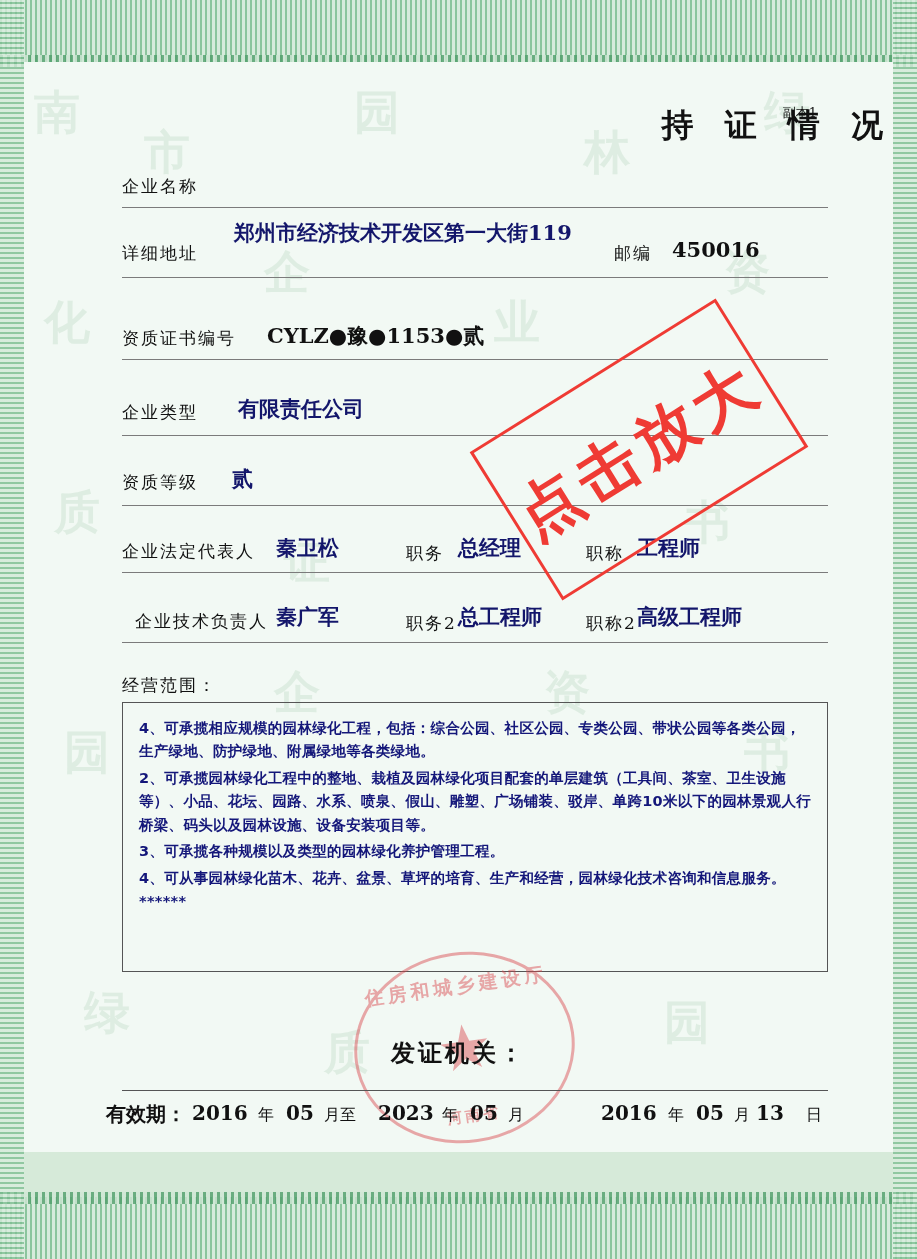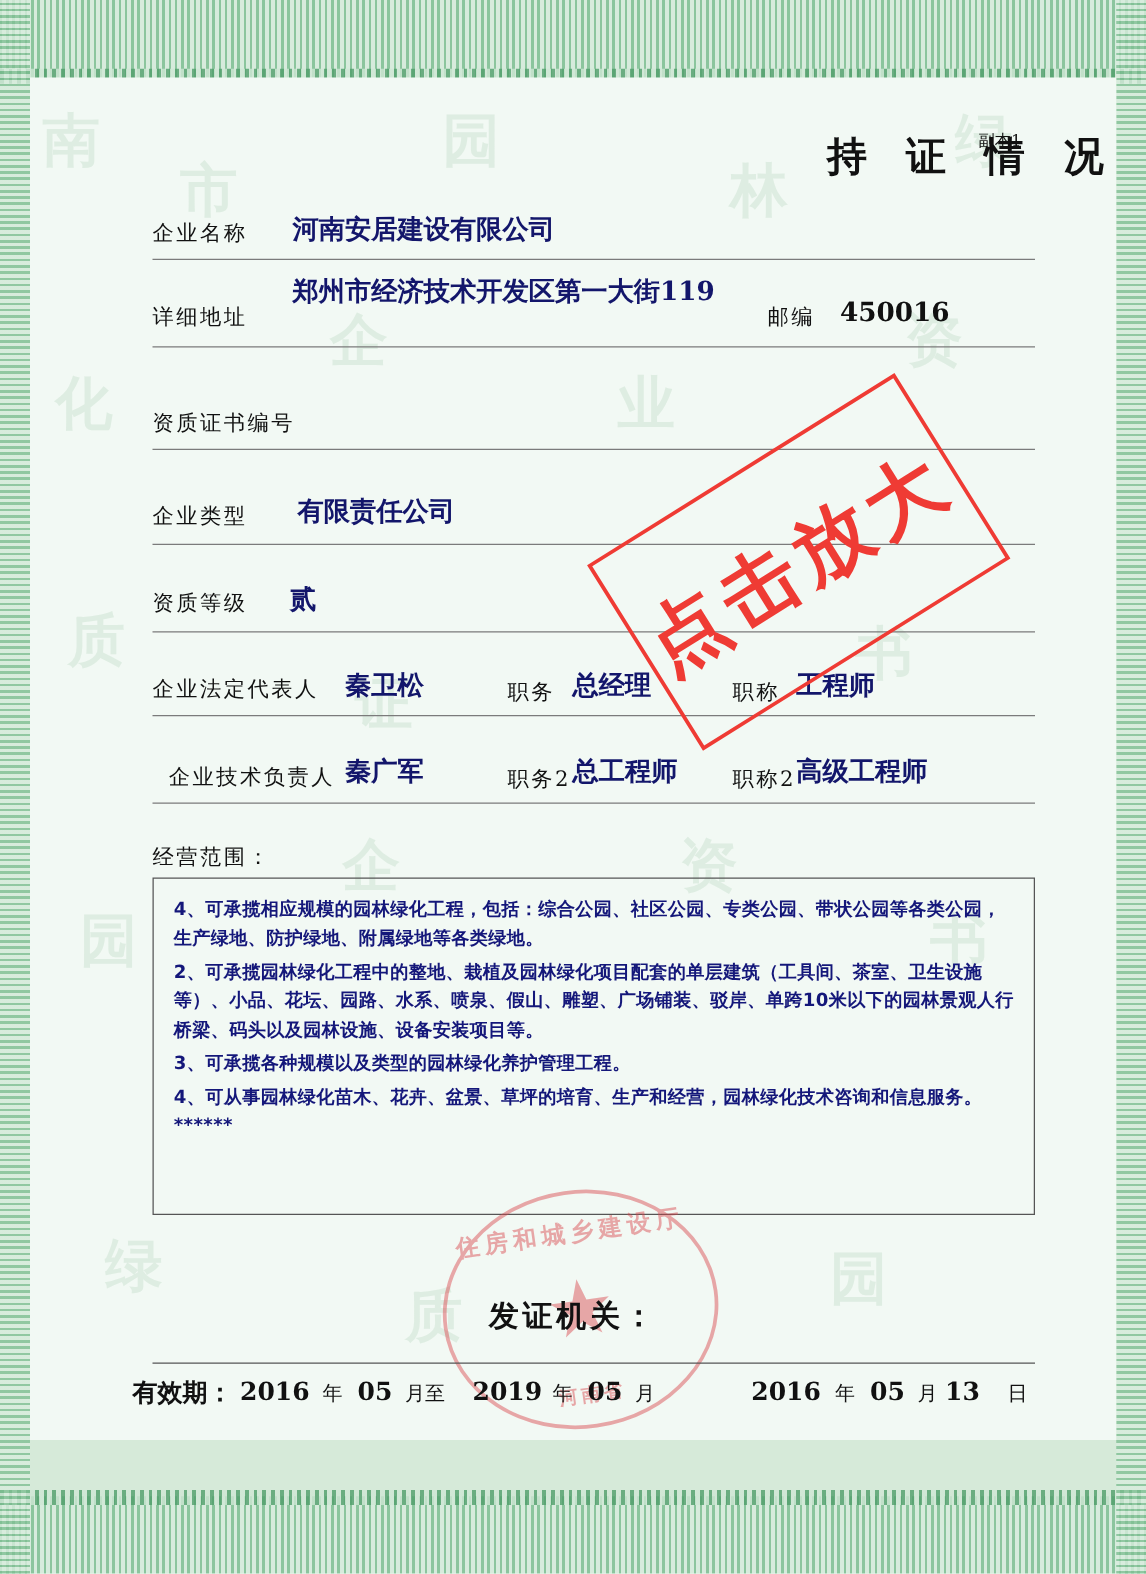--- a/index.html
+++ b/index.html
@@ -289,30 +289,30 @@
     <div class="watermark" style="left:60px;  top:920px;">绿</div>
     <div class="watermark" style="left:300px; top:960px;">质</div>
     <div class="watermark" style="left:640px; top:930px;">园</div>
 
     <div class="content">
 
       <div class="title">持 证 情 况</div>
       <div class="copy-label">副本1</div>
 
       <div class="field-label" style="left:98px; top:113px;">企业名称</div>
-      <div class="field-value" style="left:210px; top:107px;">河南安居建设有限公司</div>
       <div class="row-line" style="top:145px;"></div>
 
       <div class="field-label" style="left:98px; top:180px;">详细地址</div>
       <div class="field-value" style="left:210px; top:157px;">郑州市经济技术开发区第一大街119</div>
       <div class="field-label" style="left:590px; top:180px;">邮编</div>
       <div class="field-value field-value-dark" style="left:648px; top:175px;">450016</div>
       <div class="row-line" style="top:215px;"></div>
 
       <div class="field-label" style="left:98px; top:265px;">资质证书编号</div>
+      <div class="field-value field-value-dark" style="left:243px; top:260px;">CYLZ●豫●1153●贰</div>
       <div class="row-line" style="top:297px;"></div>
 
       <div class="field-label" style="left:98px; top:339px;">企业类型</div>
       <div class="field-value" style="left:214px; top:333px;">有限责任公司</div>
       <div class="row-line" style="top:373px;"></div>
 
       <div class="field-label" style="left:98px; top:409px;">资质等级</div>
       <div class="field-value" style="left:208px; top:403px;">贰</div>
       <div class="row-line" style="top:443px;"></div>
 
@@ -348,21 +348,21 @@
 
       <div class="issuer">发证机关：</div>
 
       <div class="footer-line"></div>
       <div class="footer">
         <span class="f-bold" style="left:0px;   top:4px;">有效期：</span>
         <span class="f-bold" style="left:86px;  top:4px;">2016</span>
         <span class="f-small" style="left:152px; top:8px;">年</span>
         <span class="f-bold" style="left:180px; top:4px;">05</span>
         <span class="f-small" style="left:218px; top:8px;">月至</span>
-        <span class="f-bold" style="left:272px; top:4px;">2019</span>
+        <span class="f-bold" style="left:272px; top:4px;">2023</span>
         <span class="f-small" style="left:336px; top:8px;">年</span>
         <span class="f-bold" style="left:364px; top:4px;">05</span>
         <span class="f-small" style="left:402px; top:8px;">月</span>
         <span class="f-bold" style="left:495px; top:4px;">2016</span>
         <span class="f-small" style="left:562px; top:8px;">年</span>
         <span class="f-bold" style="left:590px; top:4px;">05</span>
         <span class="f-small" style="left:628px; top:8px;">月</span>
         <span class="f-bold" style="left:650px; top:4px;">13</span>
         <span class="f-small" style="left:700px; top:8px;">日</span>
       </div>

